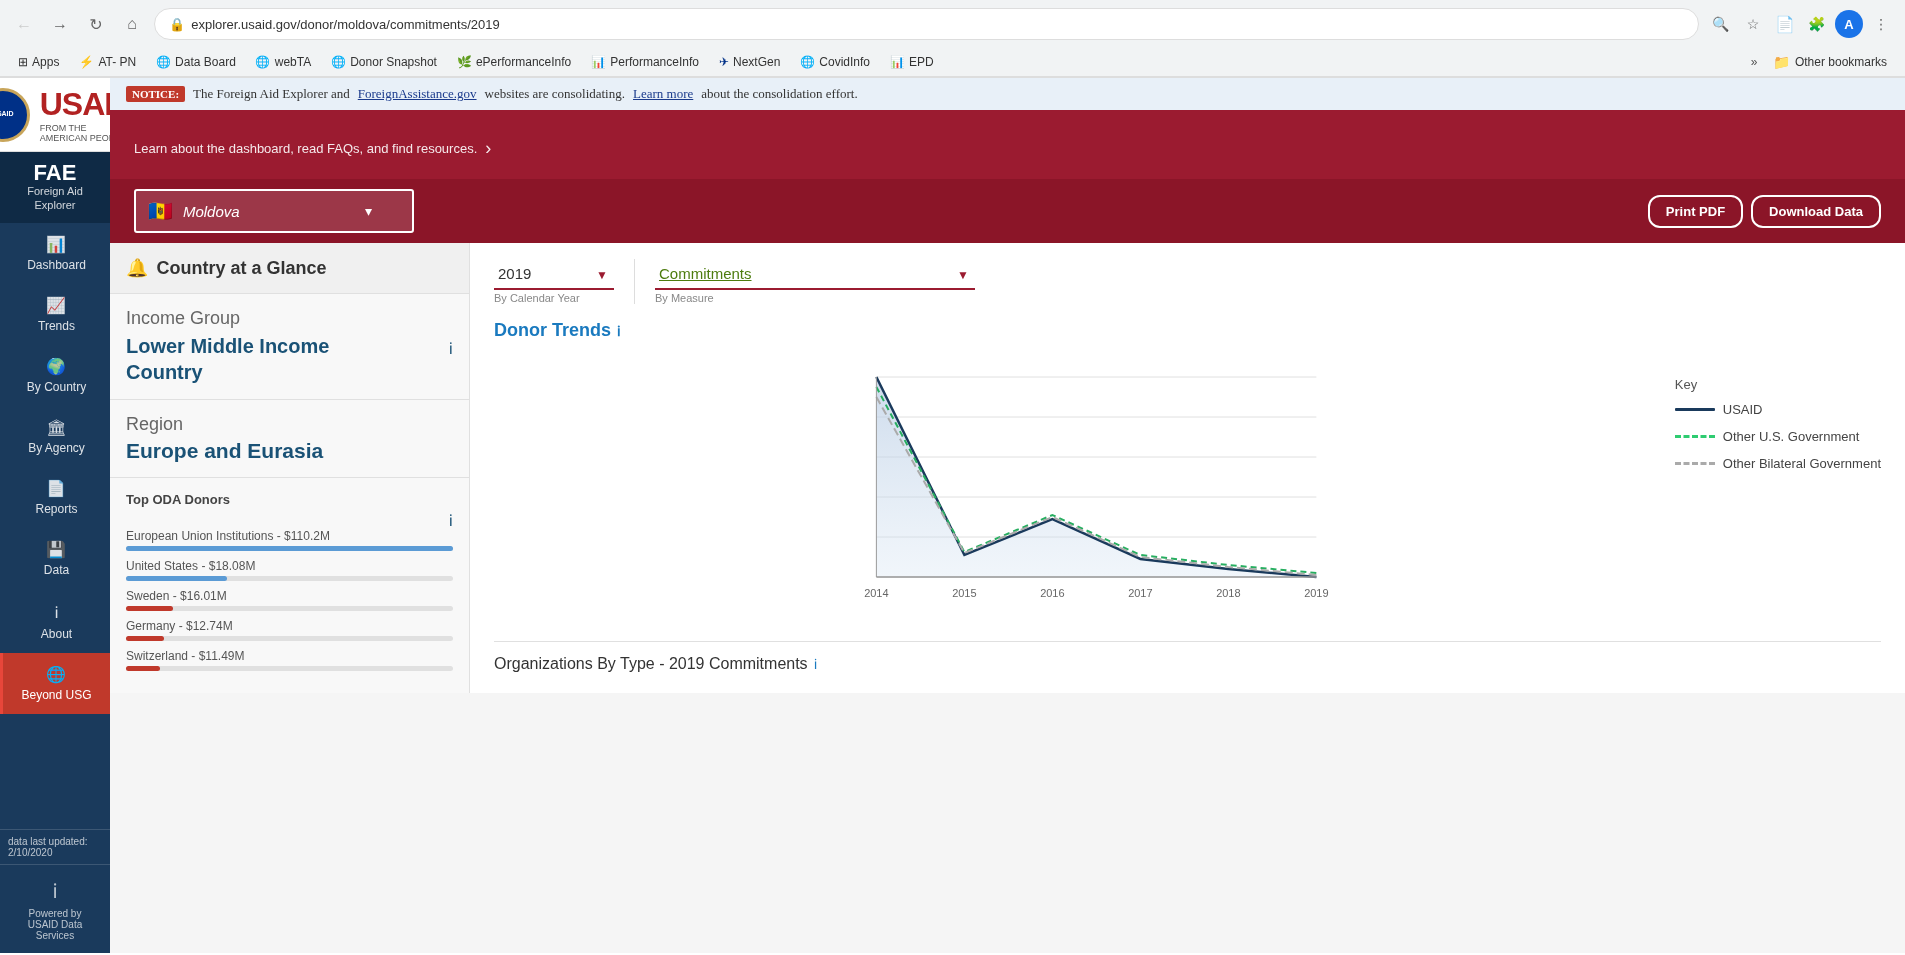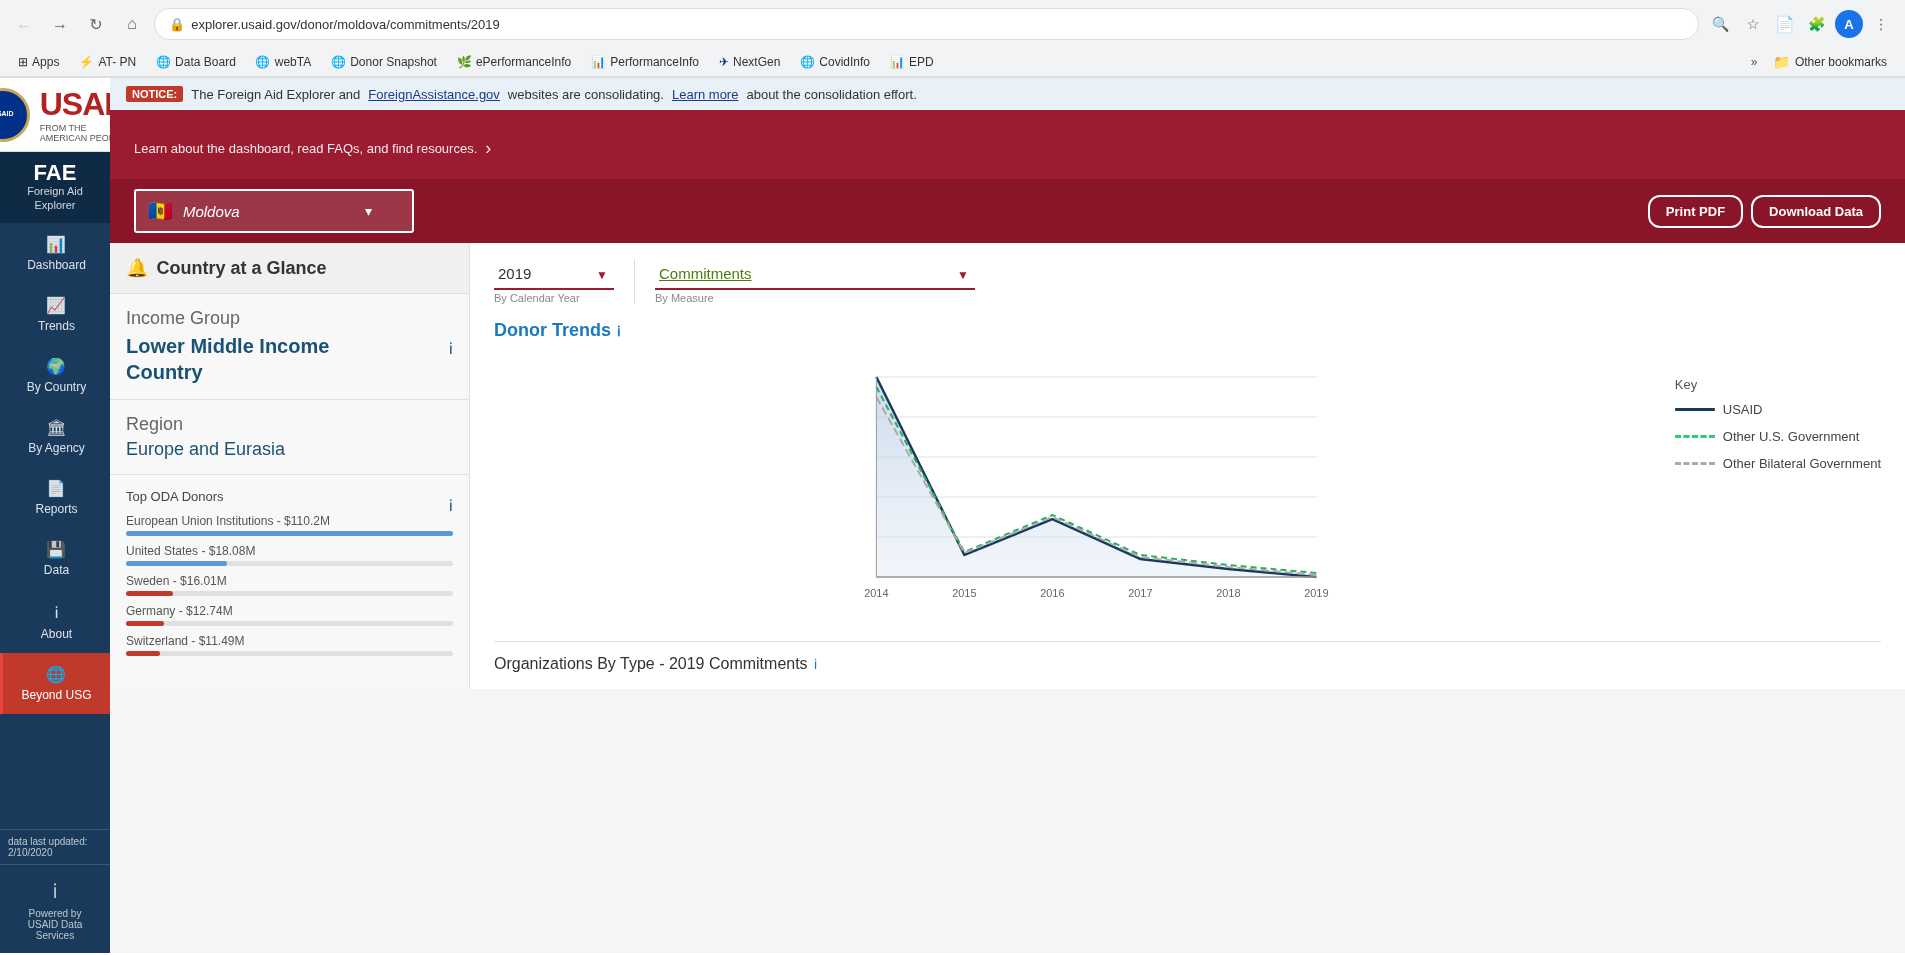--- a/index.html
+++ b/index.html
@@ -36,21 +36,21 @@
     .sidebar-nav-item.active-red { background: #c0392b; color: #fff; border-left: 3px solid #e8463a; }
     .sidebar-nav-icon { font-size: 16px; }
     .sidebar-footer { padding: 12px 8px; text-align: center; font-size: 10px; color: rgba(255,255,255,0.7); border-top: 1px solid rgba(255,255,255,0.15); }
     .sidebar-footer-icon { font-size: 20px; margin-bottom: 4px; }
     .data-updated { padding: 6px 8px; font-size: 10px; color: rgba(255,255,255,0.7); text-align: left; border-top: 1px solid rgba(255,255,255,0.15); }
 
     
     .main-content { flex: 1; overflow-y: auto; background: #f5f5f5; }
 
     
-    .notice-bar { background: #e8f0f8; padding: 8px 16px; font-size: 13px; color: #333; display: flex; align-items: center; gap: 8px; }
+    .notice-bar { background: #e8f0f8; padding: 8px 16px; font-size: 13px; color: #333; display: flex; align-items: center; gap: 8px; font-family: Liberation Serif, serif; }
     .notice-badge { background: #c0392b; color: #fff; font-size: 11px; font-weight: bold; padding: 2px 6px; border-radius: 2px; }
     .notice-link { color: #1a3a8c; text-decoration: underline; cursor: pointer; }
 
     
     .hero-section { background: #9b1b30; color: #fff; padding: 20px 24px; display: flex; align-items: flex-start; justify-content: space-between; }
     .hero-text h1 { font-size: 22px; font-weight: bold; margin-bottom: 6px; }
     .hero-text p { font-size: 13px; color: rgba(255,255,255,0.9); line-height: 1.4; }
     .hero-cta { display: flex; align-items: center; gap: 8px; font-size: 13px; color: rgba(255,255,255,0.9); cursor: pointer; white-space: nowrap; padding-top: 8px; }
 
     
@@ -67,24 +67,24 @@
     .content-area { display: flex; gap: 0; background: #fff; }
 
     
     .left-panel { width: 360px; flex-shrink: 0; background: #f8f8f8; border-right: 1px solid #e0e0e0; padding: 0; }
     .glance-header { background: #f0f0f0; padding: 14px 16px; border-bottom: 1px solid #e0e0e0; display: flex; align-items: center; gap: 8px; }
     .glance-icon { color: #9b1b30; font-size: 18px; }
     .glance-title { font-size: 18px; font-weight: bold; color: #333; }
     .info-section { padding: 14px 16px; border-bottom: 1px solid #e0e0e0; }
     .info-label { font-size: 18px; color: #666; margin-bottom: 4px; }
     .info-value { font-size: 20px; font-weight: bold; color: #1a5276; line-height: 1.3; }
-    .info-value-medium { font-size: 18px; font-weight: normal; color: #1a5276; }
+    .info-value-medium { font-size: 21px; font-weight: bold; color: #1a5276; }
     .info-icon { float: right; color: #1a5276; font-size: 16px; cursor: pointer; margin-top: 4px; }
     .donors-section { padding: 14px 16px; }
-    .donors-title { font-size: 13px; font-weight: normal; color: #444; margin-bottom: 10px; }
+    .donors-title { font-size: 13px; font-weight: bold; color: #444; margin-bottom: 22px; }
     .donor-item { margin-bottom: 8px; }
     .donor-name { font-size: 12px; color: #555; margin-bottom: 3px; }
     .donor-bar-wrap { background: #e0e0e0; height: 5px; border-radius: 3px; margin-bottom: 2px; }
     .donor-bar { height: 5px; border-radius: 3px; background: #5b9bd5; }
     .donors-info-icon { float: right; color: #1a5276; font-size: 16px; cursor: pointer; margin-top: -20px; }
 
     
     .right-panel { flex: 1; padding: 16px 24px; background: #fff; }
     .filters-row { display: flex; gap: 16px; margin-bottom: 8px; align-items: flex-end; }
     .filter-group { display: flex; flex-direction: column; gap: 2px; }

